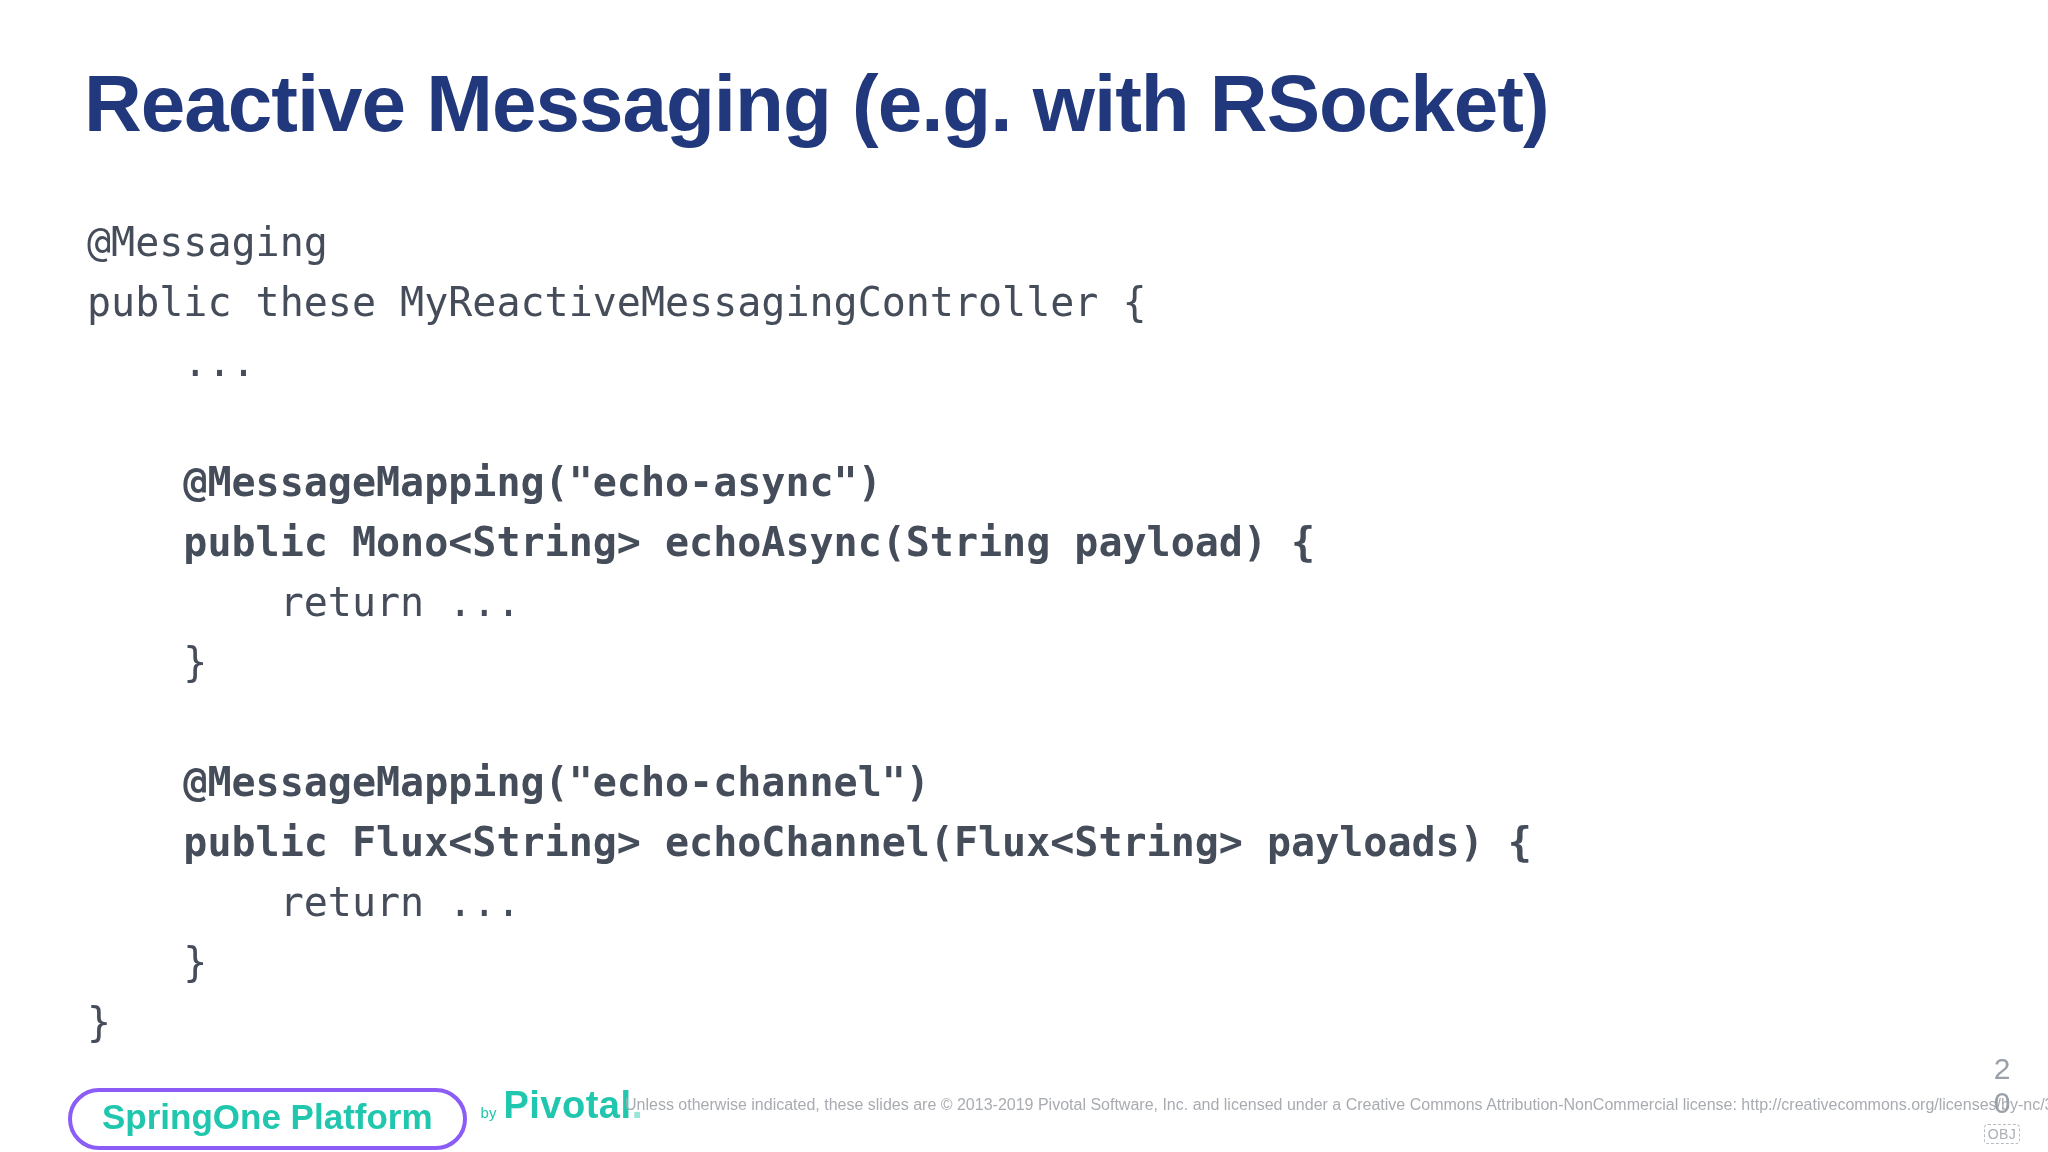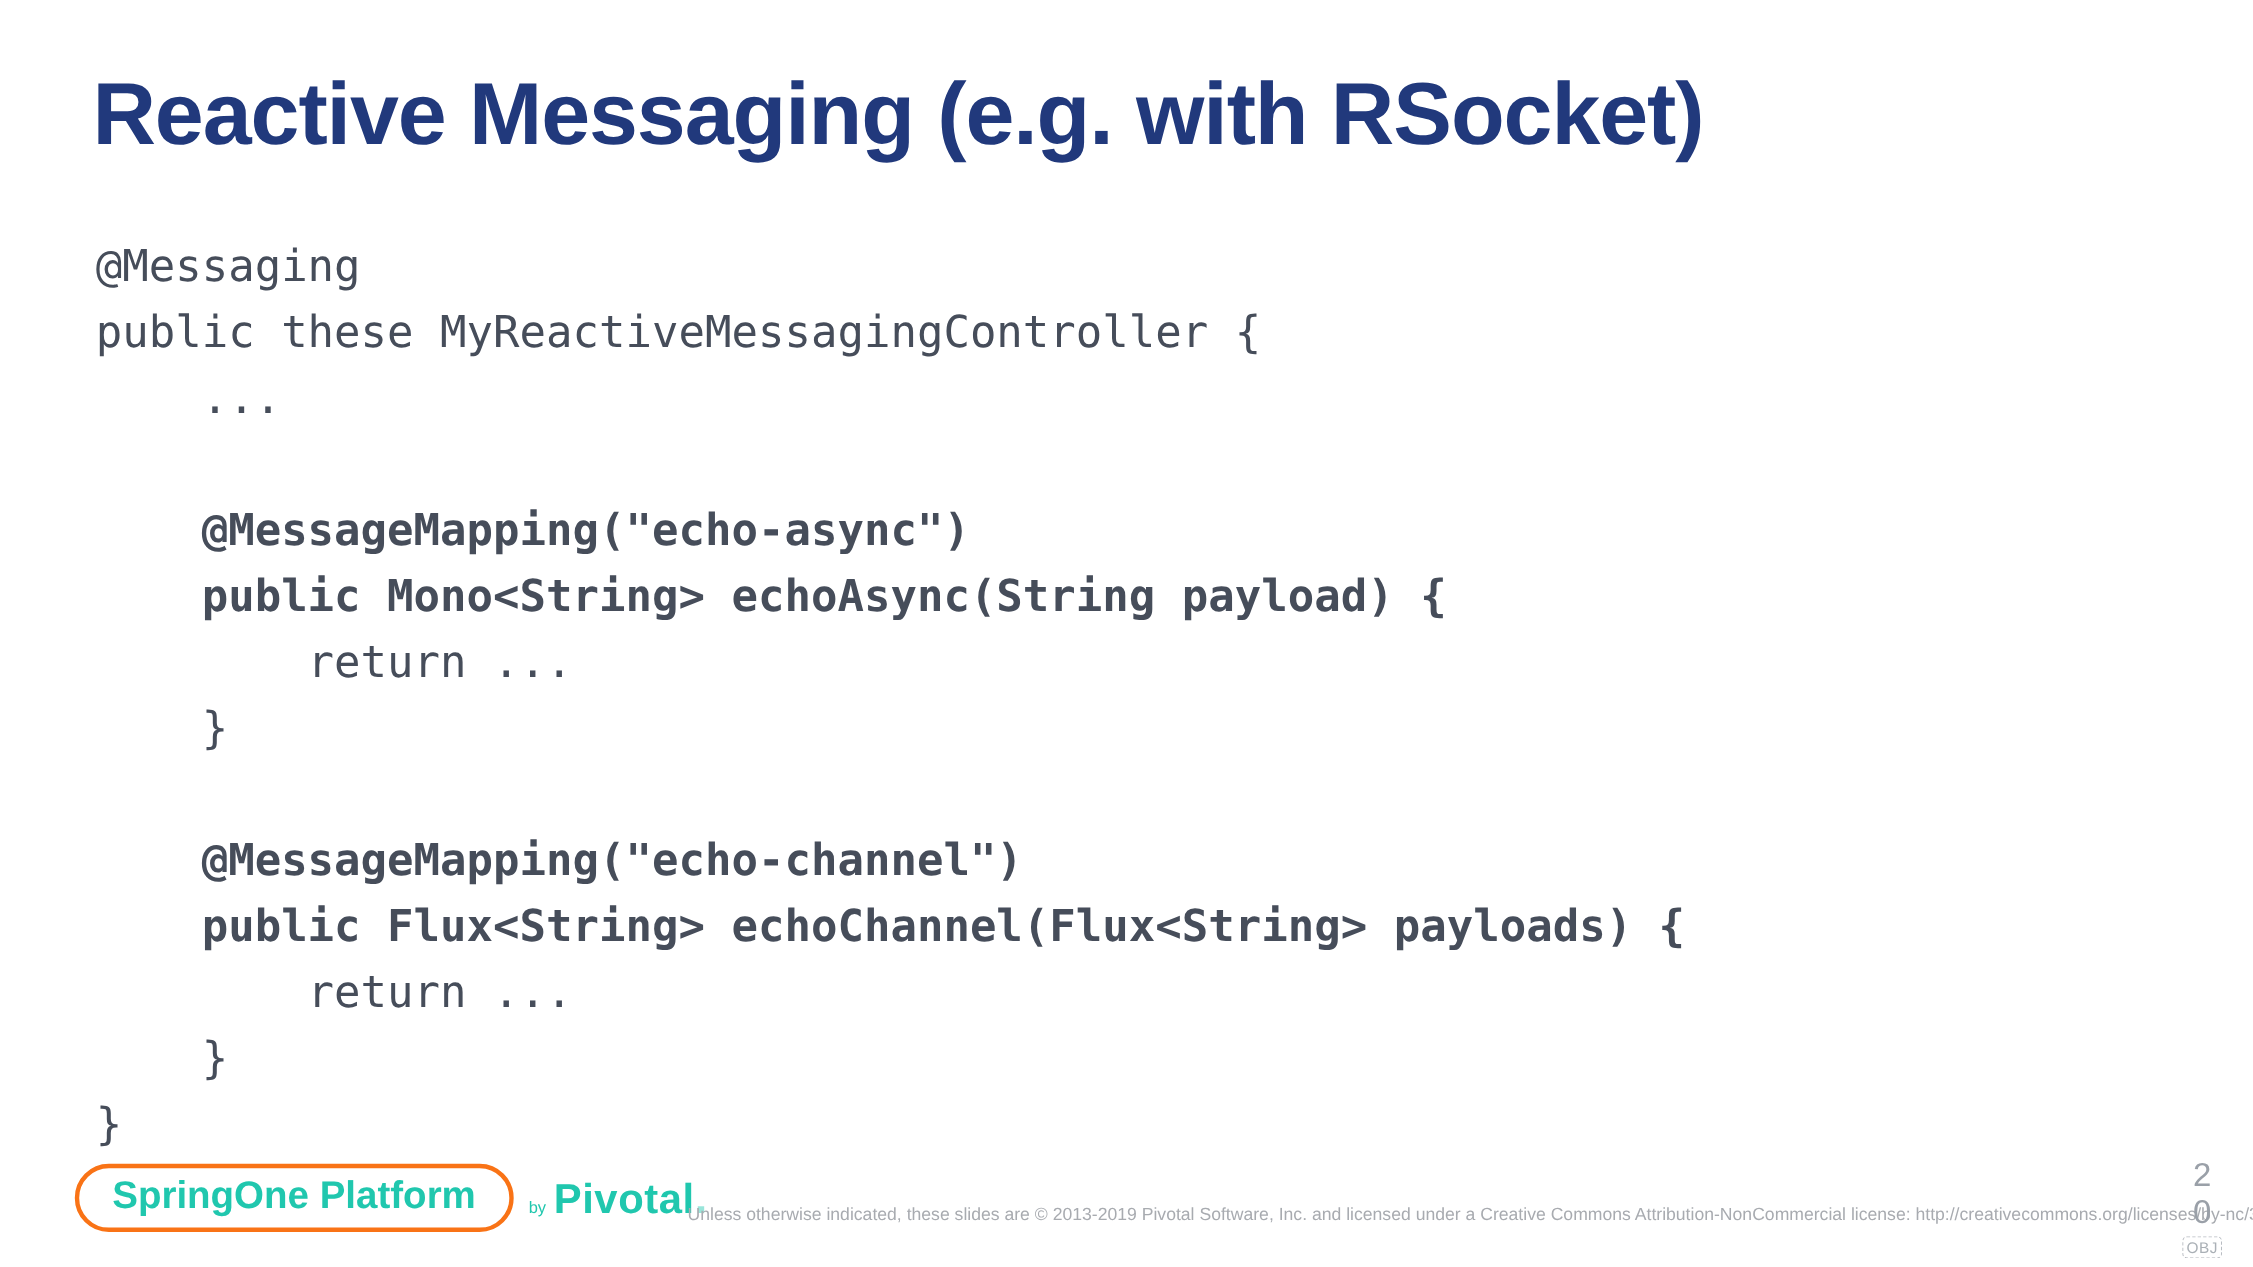--- a/index.html
+++ b/index.html
@@ -45,25 +45,26 @@
   
   .footer-logo {
     position: absolute;
     left: 68px;
     top: 1058px;
     display: flex;
     align-items: center;
   }
   .logo-pill {
     height: 62px;
-    border: 4px solid #f97316;
+    border: 4px solid #8b5cf6;
     border-radius: 34px;
     display: flex;
     align-items: center;
     padding: 0 30px 4px 30px;
+    margin-top: 30px;
   }
   .logo-pill-text {
     color: #20c7ae;
     font-weight: bold;
     font-size: 35px;
     letter-spacing: 0px;
     white-space: nowrap;
   }
   .logo-by-group {
     display: flex;

